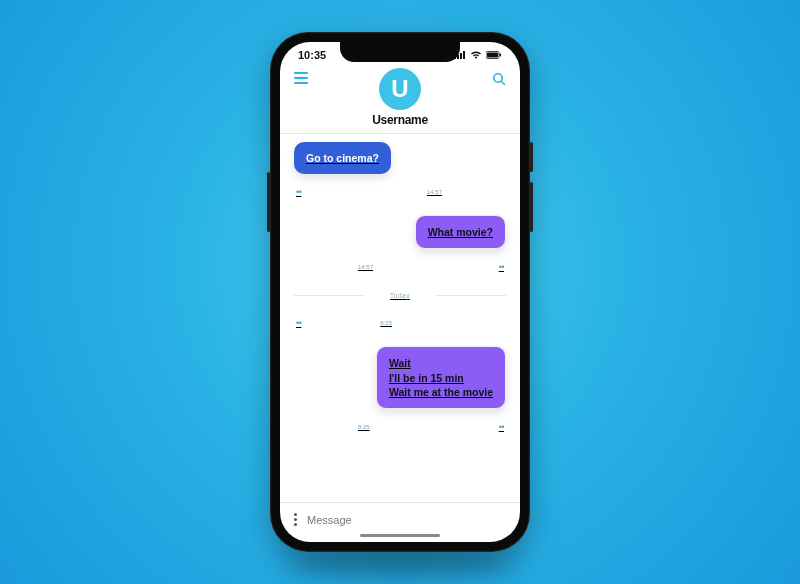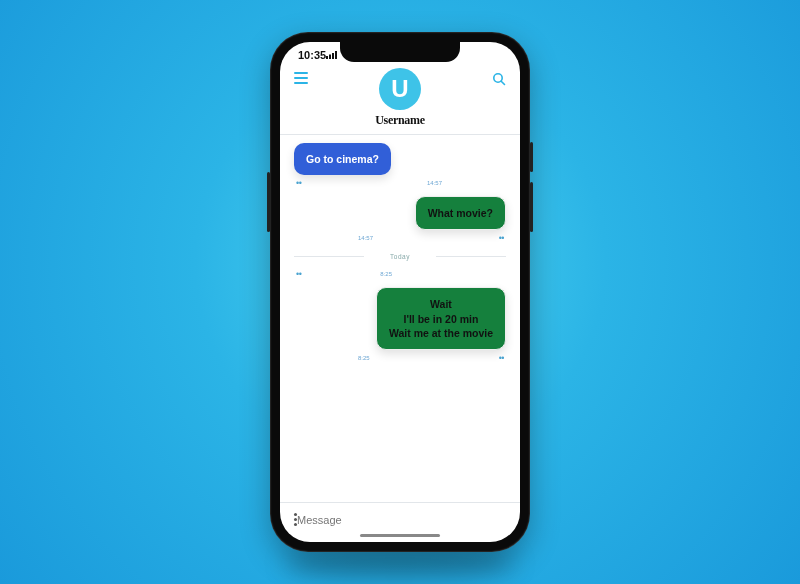--- a/index.html
+++ b/index.html
@@ -61,20 +61,21 @@
     transform: translateX(-50%);
     width: 120px;
     height: 20px;
     background: #0a0a0a;
     border-bottom-left-radius: 14px;
     border-bottom-right-radius: 14px;
     z-index:10;
   }
   .status-bar {
     display: flex;
+    justify-content: space-between;
     align-items: center;
     padding: 6px 18px 2px;
     font-size: 11px;
     font-weight: 700;
     color: #111;
     height:22px;
   }
   .status-right { display:flex; gap:4px; align-items:center; }
   .header {
     display: flex;
@@ -85,59 +86,60 @@
   .burger { display:flex; flex-direction:column; gap:3px; padding-top:4px; cursor:pointer; }
   .burger span { width:14px; height:2px; background:#2bb4e6; border-radius:1px; display:block; }
   .avatar-wrap { display:flex; flex-direction:column; align-items:center; gap:3px; }
   .avatar {
     width: 42px; height: 42px;
     background: #3ec3e8;
     border-radius: 50%;
     display:flex; align-items:center; justify-content:center;
     color:#fff; font-size:24px; font-weight:700;
   }
-  .uname { font-size:12px; font-weight:800; color:#111; letter-spacing:-0.3px;font-family:Liberation Serif, serif; }
+  .uname { font-size:12px; font-weight:800; color:#111; letter-spacing:-0.3px; }
   .search-icon { padding-top:4px; cursor:pointer; }
   .divider1 { height:1px; background:#e2e6ea; margin-top:6px; }
   .chat {
     flex: 1;
     padding: 8px 14px 0;
     overflow: hidden;
     display:flex;
     flex-direction:column;
-    gap:2px;
+    gap:12px;
+    text-decoration:underline;
   }
   .bubble {
     border-radius: 10px;
     padding: 9px 12px;
     font-size: 10.5px;
     font-weight: 700;
     box-shadow: 0 4px 10px rgba(0,0,0,0.12);
     max-width: 150px;
     line-height:1.35;
   }
   .sent { background: #315fd8; color: #fff; align-self:flex-start; }
-  .recv { background: #15803d; color: #111; align-self:flex-end; border:1px solid #eee;text-align:center; }
+  .recv { background: #8b5cf6; color: #111; align-self:flex-end; border:1px solid #eee; }
   .sent.small { max-width:100px; }
   .meta { display:flex; align-items:center; font-size:6px; color:#6fa8d4; }
   .meta-left { justify-content:space-between; padding:1px 2px 6px 2px; width:150px; }
   .meta-left.small { width:100px; }
   .meta-right { justify-content:space-between; padding:1px 2px 6px 2px; width:150px; align-self:flex-end; }
   .dots { letter-spacing:-0.5px; font-size:9px; color:#4aa3d0; }
   .day-sep { text-align:center; font-size:6.5px; color:#8aa; letter-spacing:0.5px; padding:2px 0 6px; position:relative; }
   .day-sep::before, .day-sep::after {
     content:""; position:absolute; top:50%; width:70px; height:1px; background:#e2e6ea;
   }
   .day-sep::before { left:0; transform:translateY(-3px); }
   .day-sep::after { right:0; transform:translateY(-3px); }
   .input-row {
     border-top:1px solid #e2e6ea;
     display:flex;
     align-items:center;
-    gap:0;
+    gap:10px;
     padding:10px 14px 4px;
   }
   .more-v { display:flex; flex-direction:column; gap:2px; cursor:pointer; }
   .more-v span { width:3px; height:3px; background:#555; border-radius:50%; display:block; }
   .msg-input {
     border:none; outline:none; font-size:11px; color:#aaa; flex:1;
     background:transparent;
   }
   .home-ind { width:80px; height:3px; background:#888; border-radius:2px; margin:4px auto 5px; }
 </style>
@@ -221,21 +223,21 @@
 
       <div class="day-sep">Today</div>
 
       <div class="meta meta-left small">
         <span class="dots">••</span>
         <span>8:25</span>
       </div>
 
       <div class="bubble recv">
         <div>Wait</div>
-        <div>I'll be in 20 min</div>
+        <div>I'll be in 15 min</div>
         <div>Wait me at the movie</div>
       </div>
       <div class="meta meta-right">
         <span>8:25</span>
         <span class="dots">••</span>
       </div>
 
     </div>
 
     <div class="input-row">

